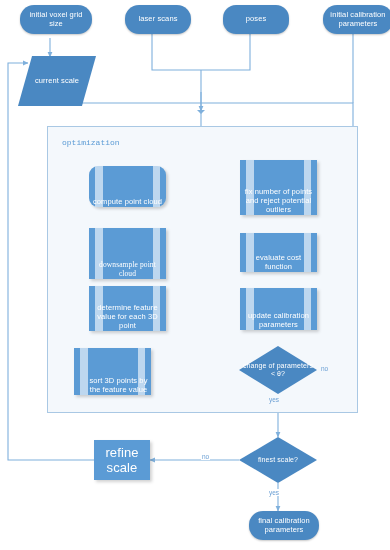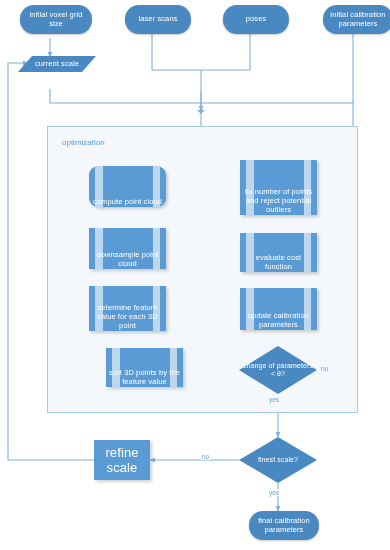--- a/index.html
+++ b/index.html
@@ -36,21 +36,21 @@
   
   .decision{font-size:7px;color:#fff;}
   .decision .dshape{position:absolute;inset:0;background:#4a88c2;
                     clip-path:polygon(50% 0,100% 50%,50% 100%,0 50%);
                     filter:drop-shadow(1px 1px 2px rgba(0,0,0,.2));}
   .decision .dtxt{position:relative;z-index:2;width:100%;text-align:center;}
 
   
   .group{position:absolute;box-sizing:border-box;border:1px solid #a9c8e4;
          background:#f4f8fc;z-index:1;}
-  .group-title{position:absolute;color:#5b9bd5;font-size:8px;z-index:2;}
+  .group-title{position:absolute;color:#5b9bd5;font-size:8px;z-index:2;font-family:Liberation Mono, monospace;}
 
   .edge-label{position:absolute;color:#6a9fd4;font-size:6.5px;z-index:4;
               background:#ffffff;padding:0 1px;}
   .edge-label.onblue{background:#f4f8fc;}
 </style>
 </head>
 <body>
 
 <div id="stage">
 
@@ -101,51 +101,51 @@
   </svg>
 
   <div class="node terminator" style="left:14px;top:5px;width:72px;height:29px;">
     <span>initial voxel grid size</span>
   </div>
 
   <div class="node terminator" style="left:119px;top:5px;width:66px;height:29px;">
     <span>laser scans</span>
   </div>
 
-  <div class="node terminator" style="left:217px;top:5px;width:66px;height:29px;">
+  <div class="node terminator" style="left:217px;top:5px;width:66px;height:29px;border-radius:13px;">
     <span>poses</span>
   </div>
 
   <div class="node terminator" style="left:317px;top:5px;width:70px;height:29px;">
     <span>initial calibration parameters</span>
   </div>
 
-  <div class="node data-node" style="left:18px;top:56px;width:78px;height:16px;">
+  <div class="node data-node" style="left:18px;top:56px;width:78px;height:50px;">
     <span>current scale</span>
   </div>
 
   <div class="node subproc" style="left:89px;top:166px;width:77px;height:41px;border-radius:9px;">
     <span class="rail l"></span>
     <span class="rail r"></span>
     <span class="txt">compute point cloud</span>
   </div>
 
-  <div class="node subproc" style="left:89px;top:228px;width:77px;height:41px;">
+  <div class="node subproc" style="left:89px;top:228px;width:77px;height:51px;font-family:Liberation Serif, serif;">
     <span class="rail l"></span>
     <span class="rail r"></span>
     <span class="txt">downsample point cloud</span>
   </div>
 
   <div class="node subproc" style="left:89px;top:286px;width:77px;height:45px;">
     <span class="rail l"></span>
     <span class="rail r"></span>
     <span class="txt">determine feature value for each 3D point</span>
   </div>
 
-  <div class="node subproc" style="left:106px;top:348px;width:77px;height:39px;">
+  <div class="node subproc" style="left:74px;top:348px;width:77px;height:47px;padding-left:12px;">
     <span class="rail l"></span>
     <span class="rail r"></span>
     <span class="txt">sort 3D points by the feature value</span>
   </div>
 
   <div class="node subproc" style="left:240px;top:160px;width:77px;height:55px;">
     <span class="rail l"></span>
     <span class="rail r"></span>
     <span class="txt">fix number of points and reject potential outliers</span>
   </div>

